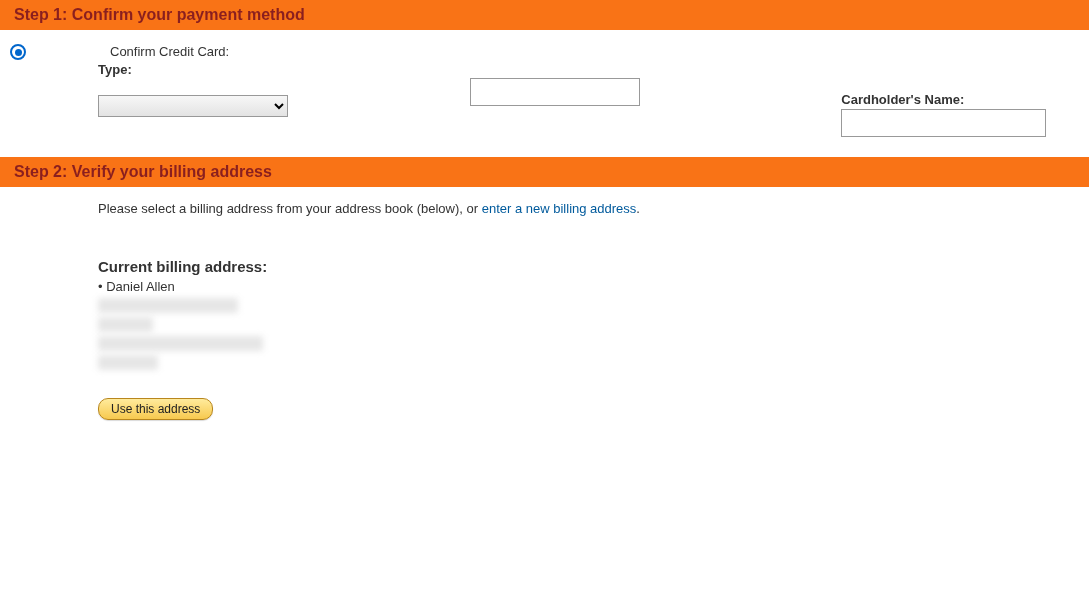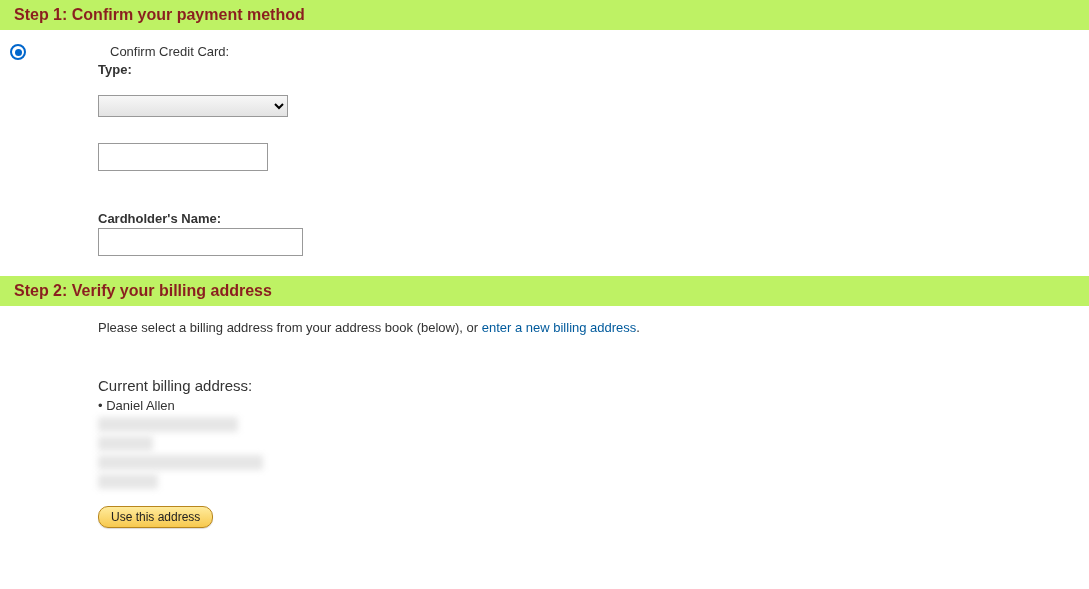--- a/index.html
+++ b/index.html
@@ -6,21 +6,21 @@
   body {
     margin: 0;
     padding: 0;
     font-family: Verdana, Arial, sans-serif;
     font-size: 13px;
     color: #333;
     background: #fff;
     width: 1089px;
   }
   .step-header {
-    background: #bef264;
+    background: #f97316;
     color: #8a1f1f;
     font-weight: bold;
     font-size: 16px;
     padding: 6px 14px;
     margin: 0;
   }
   .section-body {
     padding: 14px 0 20px 98px;
   }
   .intro-text {
@@ -50,21 +50,20 @@
     border-radius: 50%;
   }
   .confirm-label {
     margin-bottom: 3px;
     margin-left: 12px;
   }
   .cc-fields {
     display: flex;
     gap: 10px;
     margin-top: 2px;
-    flex-direction: column;
   }
   .col-type { width: 365px; }
   .col-num  { width: 365px; }
   .col-name { width: 250px; margin-top: 30px; }
   .field-label {
     font-weight: bold;
     margin-bottom: 2px;
   }
   .field-hint {
     font-size: 11px;
@@ -94,21 +93,21 @@
     border: 1px solid #999;
     padding: 2px 4px;
     font-size: 13px;
   }
   .link {
     color: #005a9c;
     text-decoration: none;
     cursor: pointer;
   }
   .subheading {
-    font-weight: normal;
+    font-weight: bold;
     font-size: 15px;
     margin-top: 42px;
     margin-bottom: 4px;
   }
   .addr-name {
     font-weight: normal;
     font-size: 13px;
   }
   .addr-name::before { content: "• "; }
   .blurred-line {
@@ -117,21 +116,21 @@
     filter: blur(3px);
     margin: 4px 0;
     border-radius: 2px;
   }
   .bl1 { width: 140px; }
   .bl2 { width: 55px; }
   .bl3 { width: 165px; }
   .bl4 { width: 60px; }
   .btn-gold {
     display: inline-block;
-    margin-top: 13px;
+    margin-top: 24px;
     padding: 3px 12px;
     font-size: 12px;
     color: #222;
     background: linear-gradient(#ffeb9c,#f7c94f);
     border: 1px solid #b8861d;
     border-radius: 10px;
     cursor: pointer;
     box-shadow: 0 1px 1px rgba(0,0,0,0.15);
   }
   .personal-heading {

